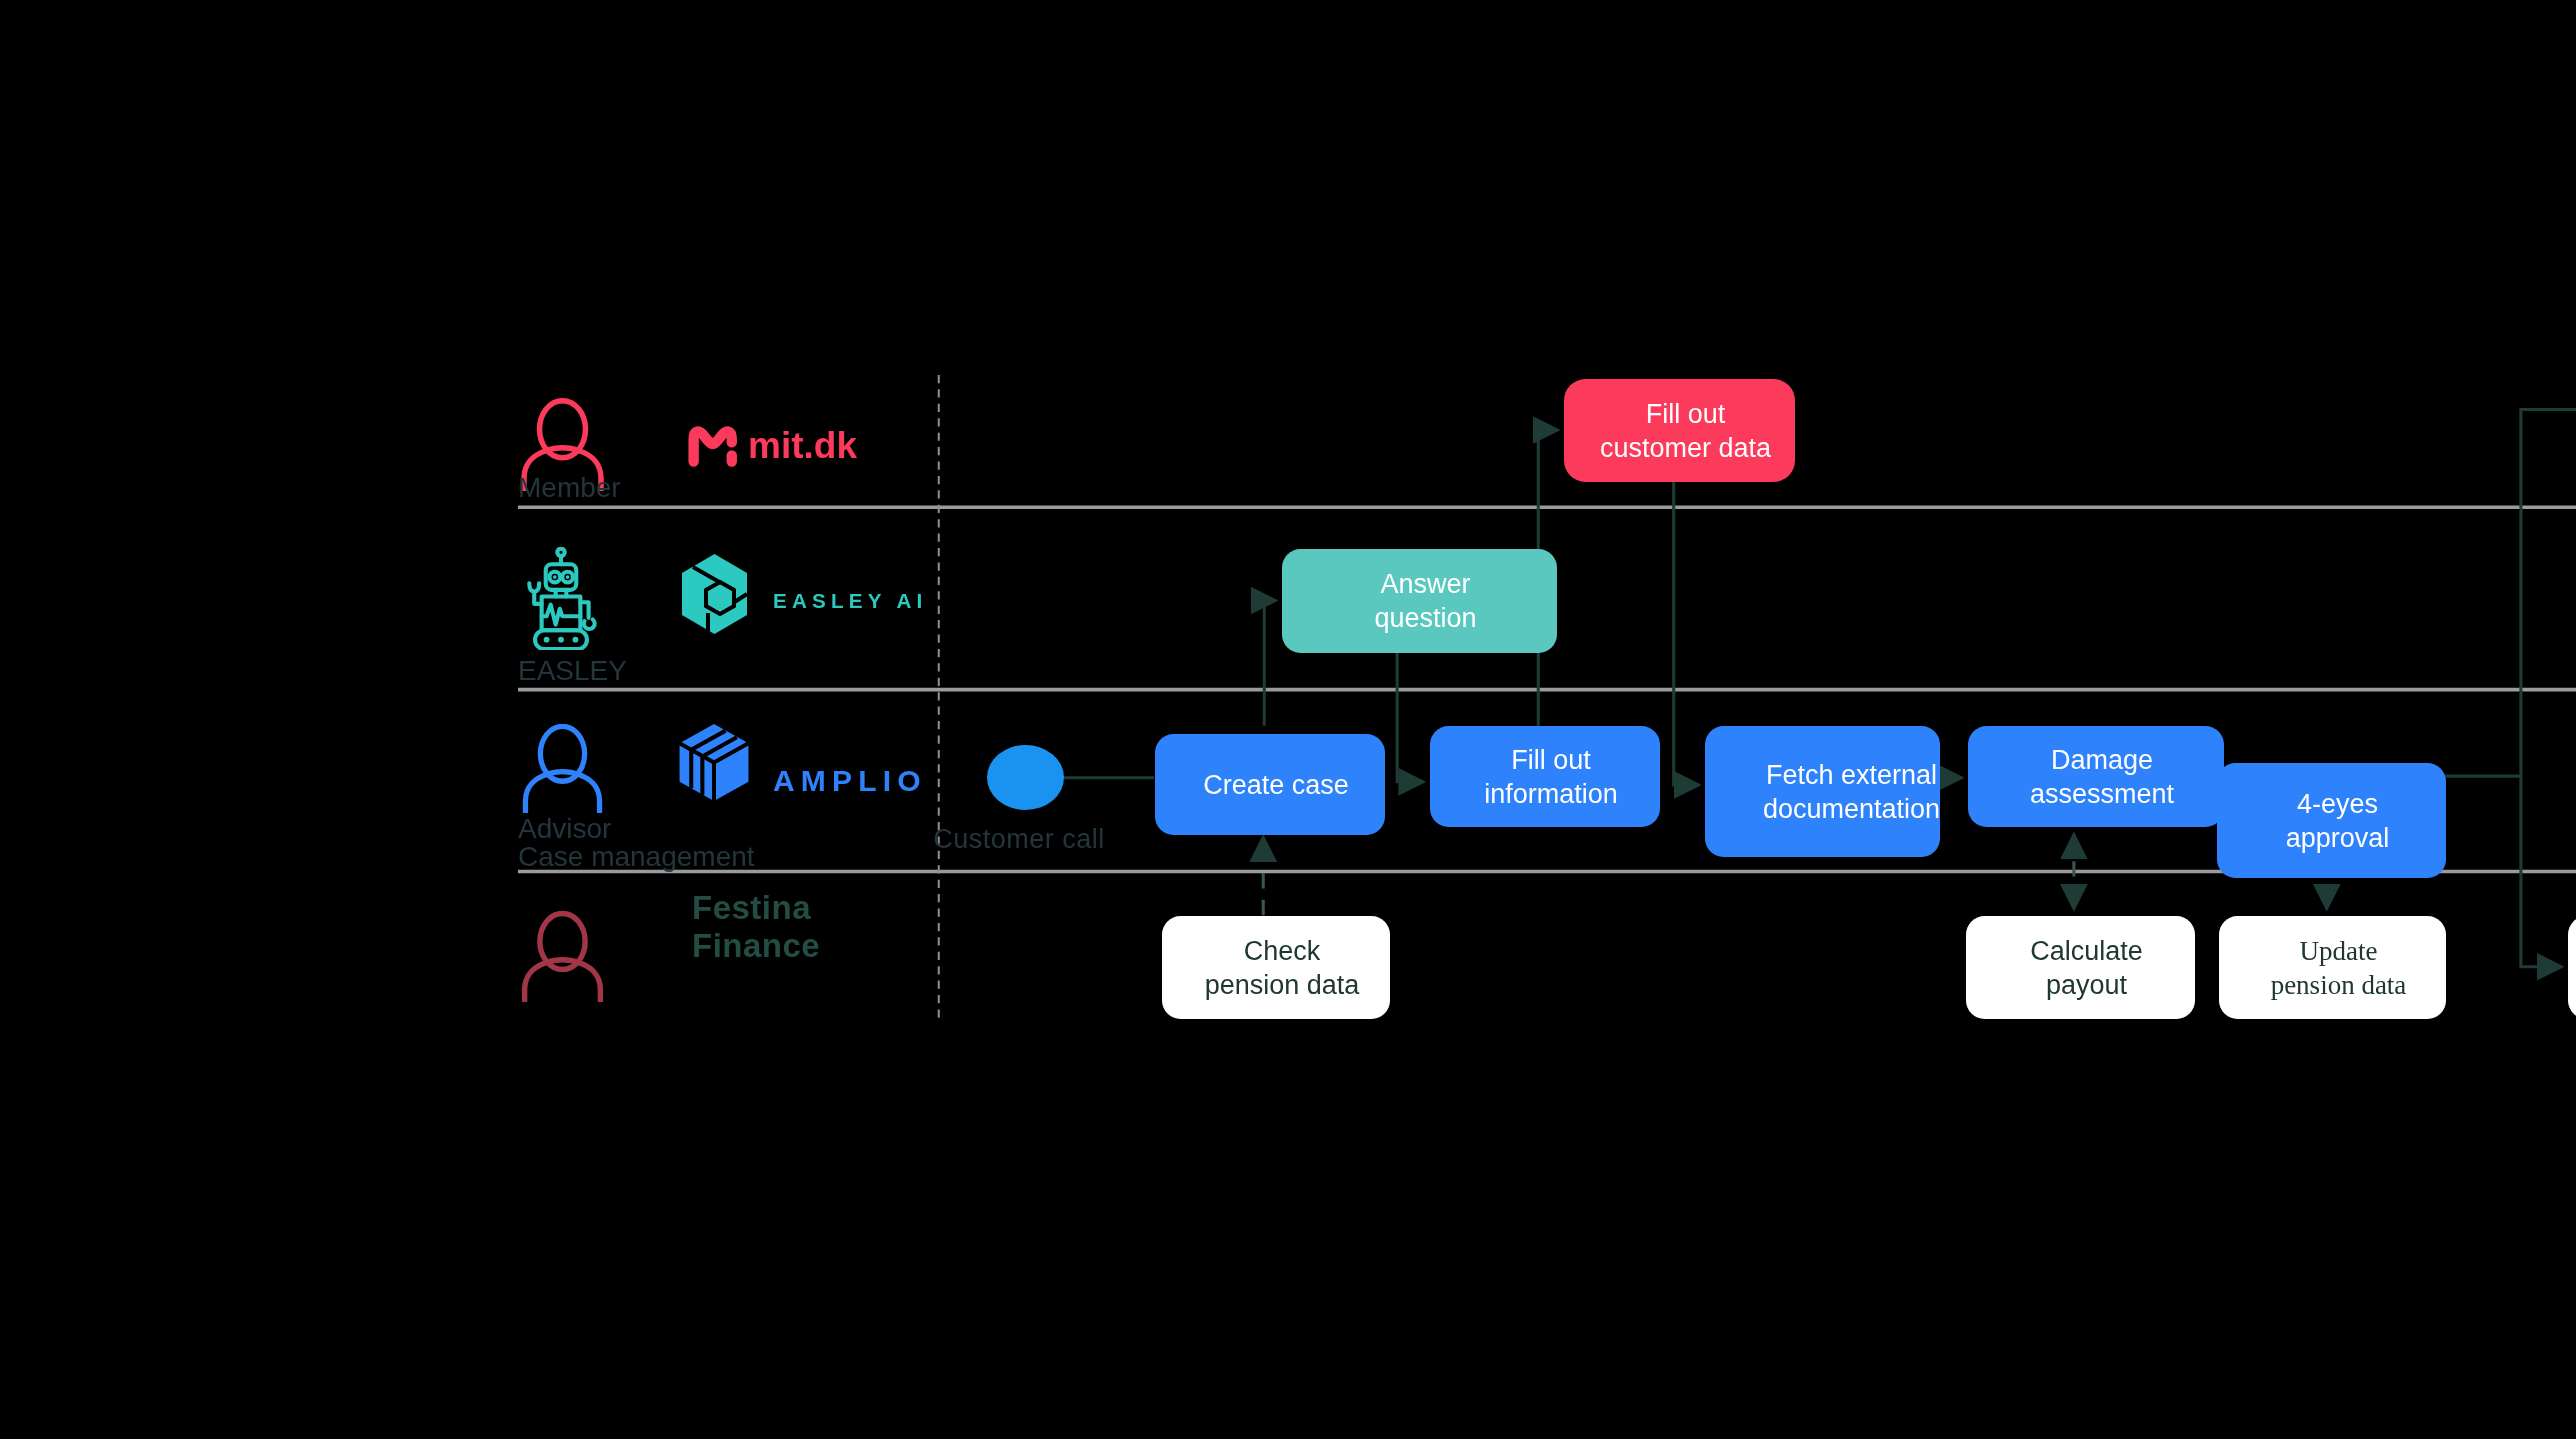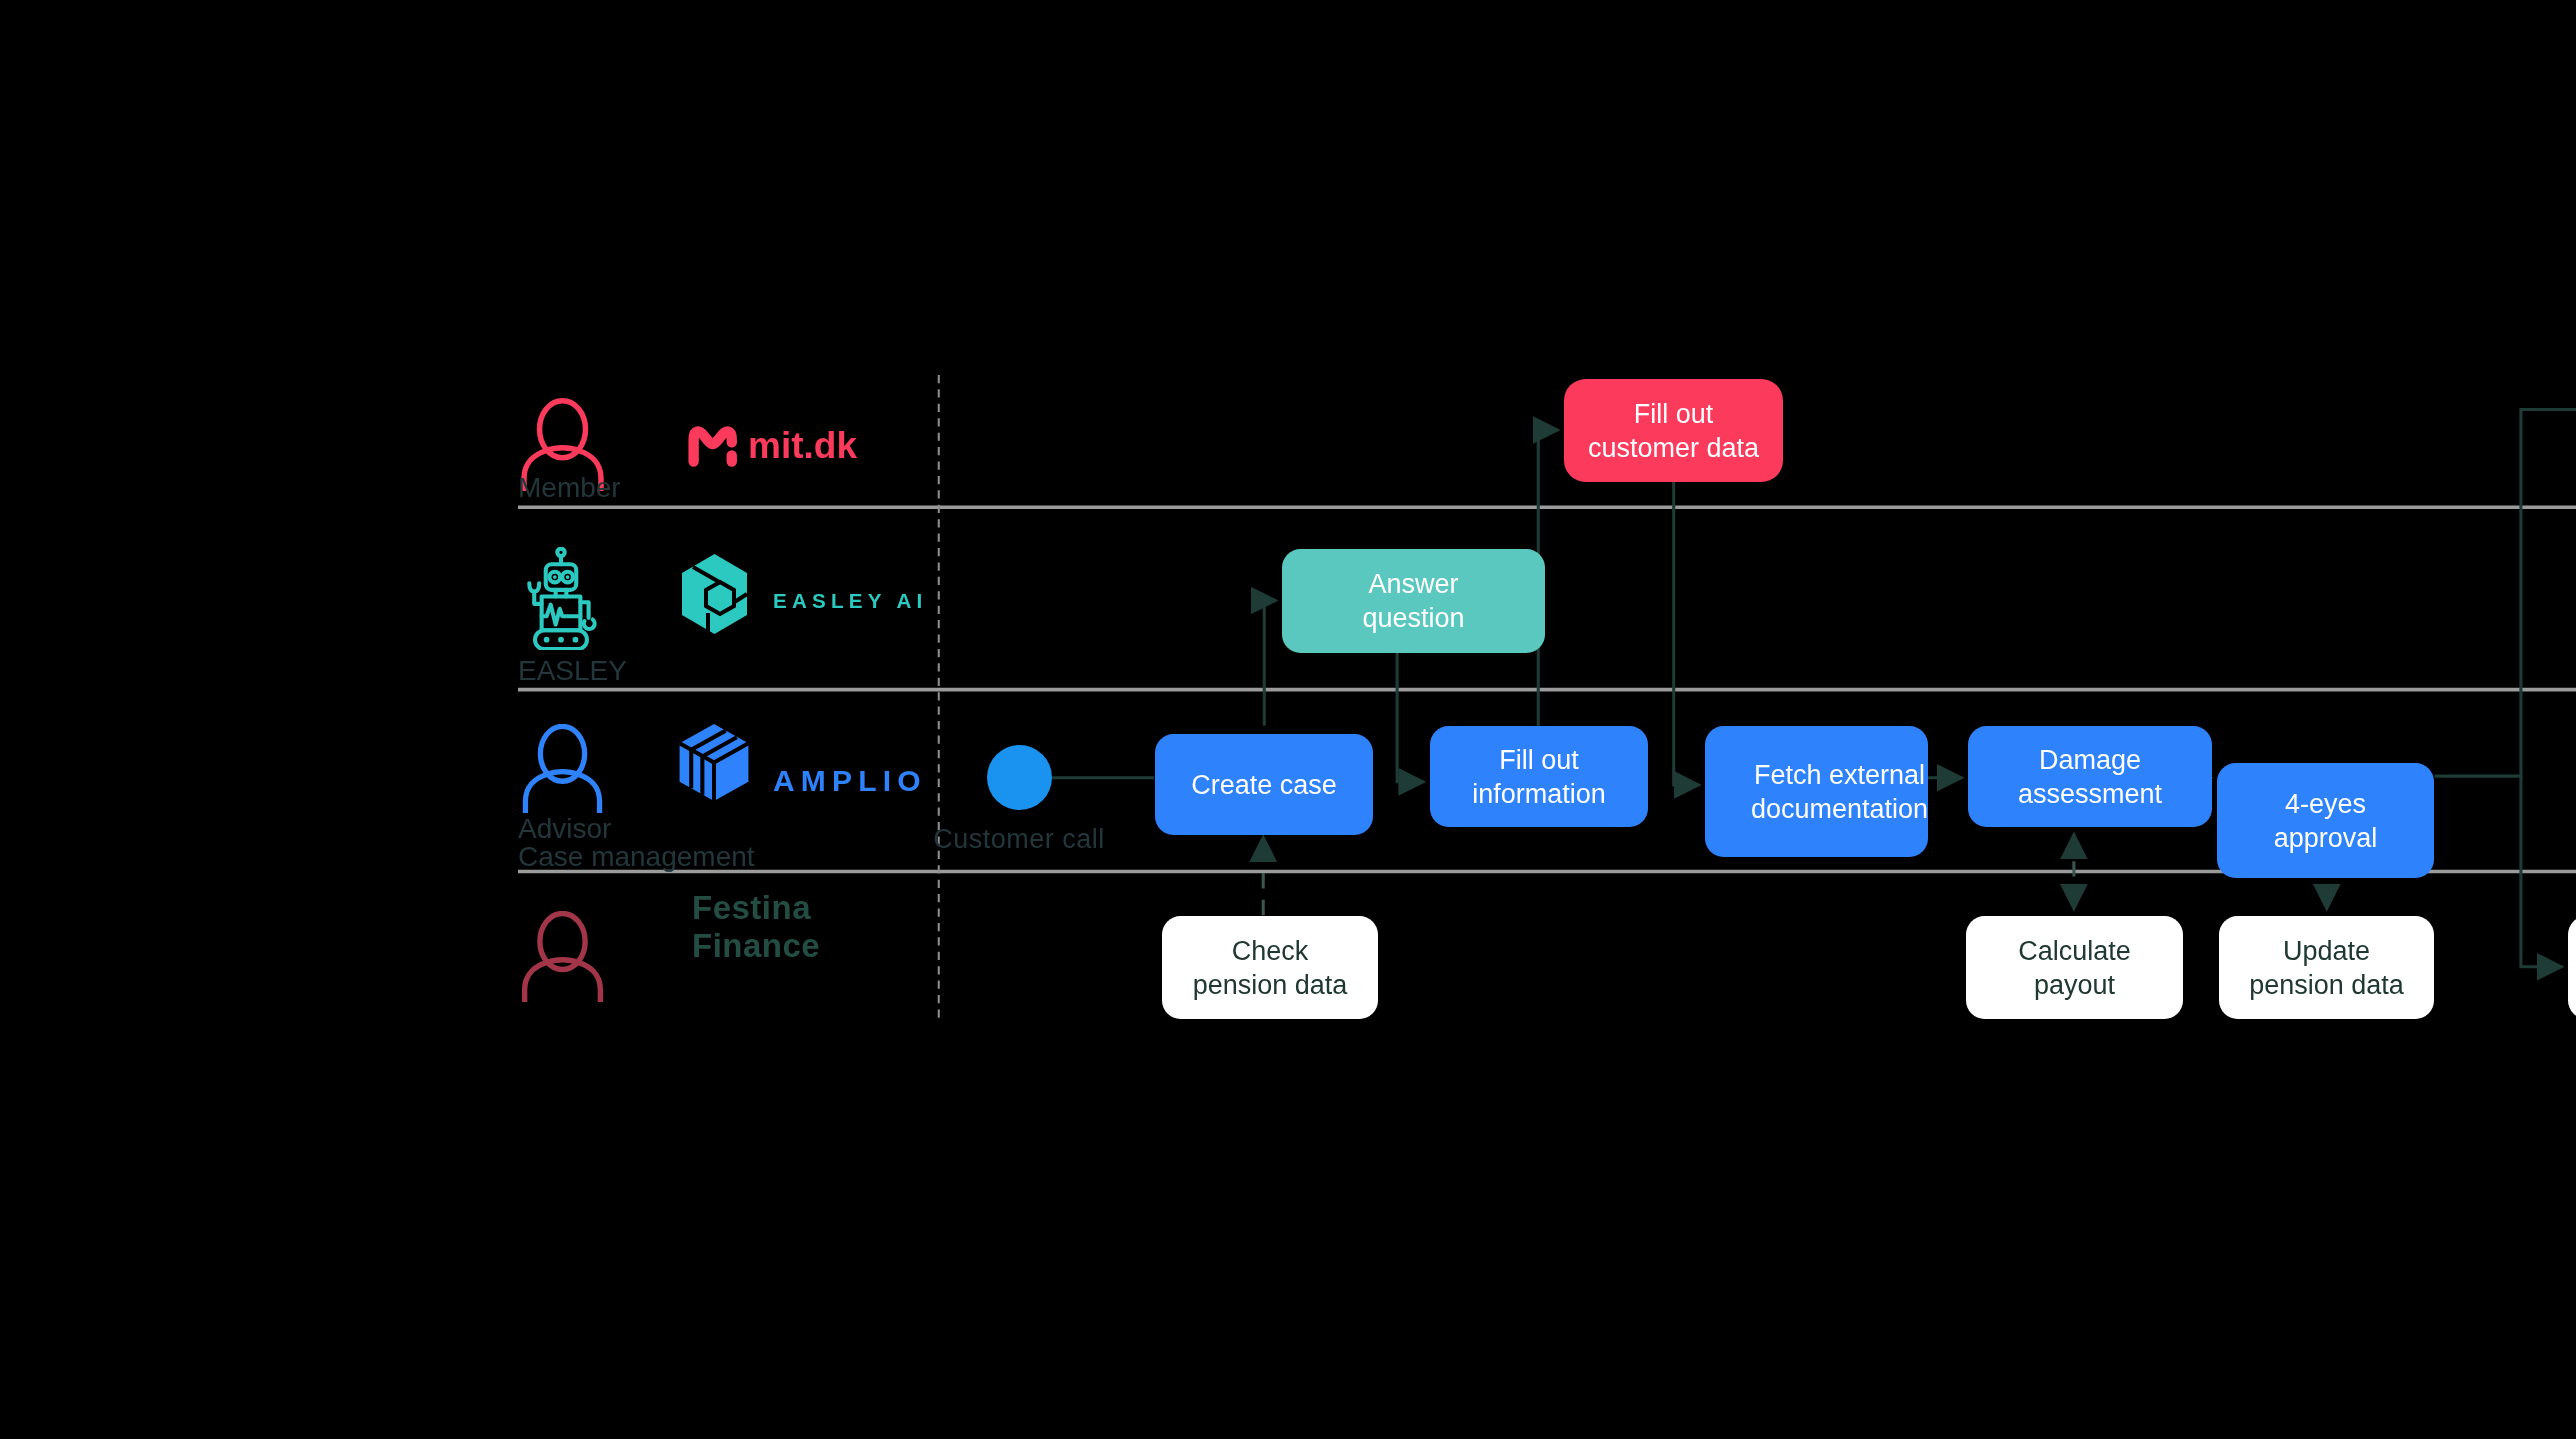--- a/index.html
+++ b/index.html
@@ -11,21 +11,21 @@
   html,body{margin:0;padding:0;background:var(--background);}
   .canvas{position:relative;width:3299px;height:1439px;background:var(--background);overflow:hidden;
           font-family:"Liberation Sans","DejaVu Sans",sans-serif;}
   .wires{position:absolute;left:0;top:0;width:3299px;height:1439px;}
   .lane-line{stroke:var(--lane_gray);stroke-width:7;fill:none;}
   .separator{stroke:var(--separator_gray);stroke-width:4;stroke-dasharray:16 12;fill:none;}
   .flow{stroke:var(--flow_line);stroke-width:6;fill:none;}
   .flow-dash{stroke:var(--flow_dash);stroke-width:6;fill:none;stroke-dasharray:30 22;}
   #ah path{fill:var(--flow_line);}
   .node{position:absolute;display:flex;align-items:center;justify-content:center;text-align:center;
-        border-radius:18.5px;color:var(--white);font-size:27px;line-height:34px;}
+        border-radius:18.5px;color:var(--white);font-size:27px;line-height:34px;padding-left:12px;}
   .node-label{white-space:pre-line;}
   .task-blue{background:var(--brand_blue);}
   .task-teal{background:var(--task_teal);}
   .task-red{background:var(--brand_pink);border-radius:21.6px;}
   .task-white{background:var(--white);color:var(--white_task_text);}
   .event{border-radius:50%;}
   .event-start{background:var(--start_blue);}
   .float-label{position:absolute;color:var(--lane_label_text);font-size:27px;letter-spacing:0.5px;
                text-align:center;white-space:nowrap;}
   .lane-label{position:absolute;color:var(--lane_label_text);font-size:28px;white-space:nowrap;}
@@ -192,21 +192,21 @@
   <div class="node task-white" style="left:1154px;top:916px;width:216px;height:103px;margin-left:8px;">
     <span class="node-label">Check
 pension data</span>
   </div>
 
   <div class="node task-white" style="left:1966px;top:916px;width:217px;height:103px;">
     <span class="node-label">Calculate
 payout</span>
   </div>
 
-  <div class="node task-white" style="left:2219px;top:916px;width:215px;height:103px;">
+  <div class="node task-white" style="left:2219px;top:916px;width:215px;height:103px;font-family:Liberation Serif, serif;">
     <span class="node-label">Update
 pension data</span>
   </div>
 
   <div class="node task-white" style="left:2568px;top:916px;width:215px;height:103px;">
     
   </div>
 
 </div>
 

